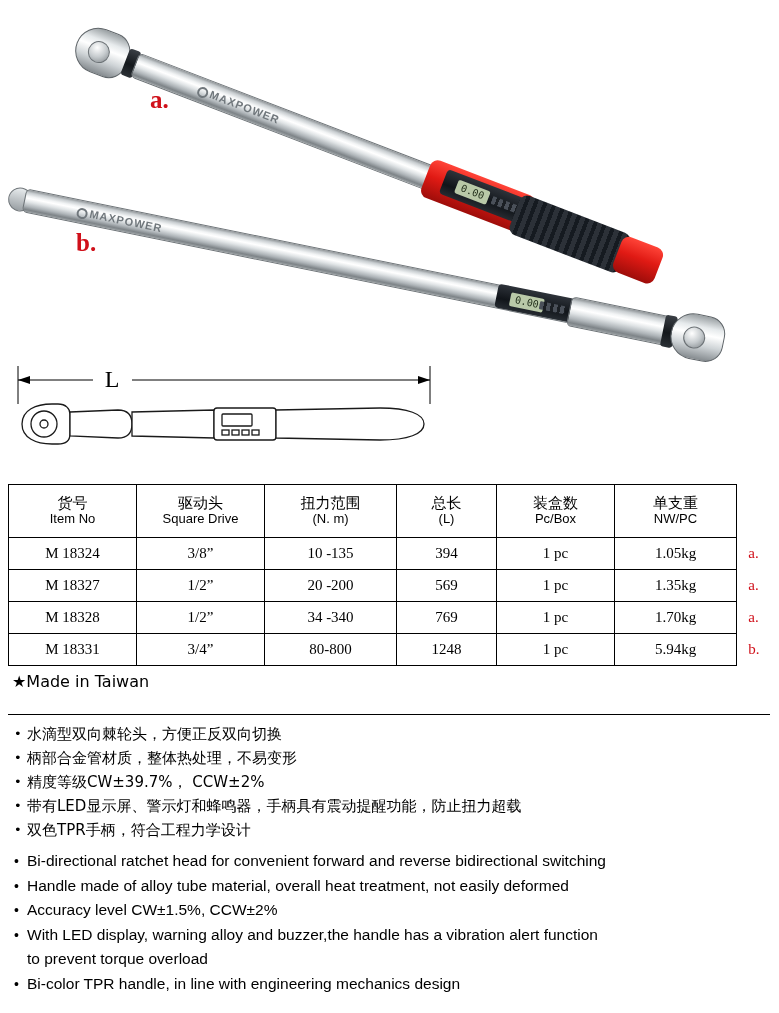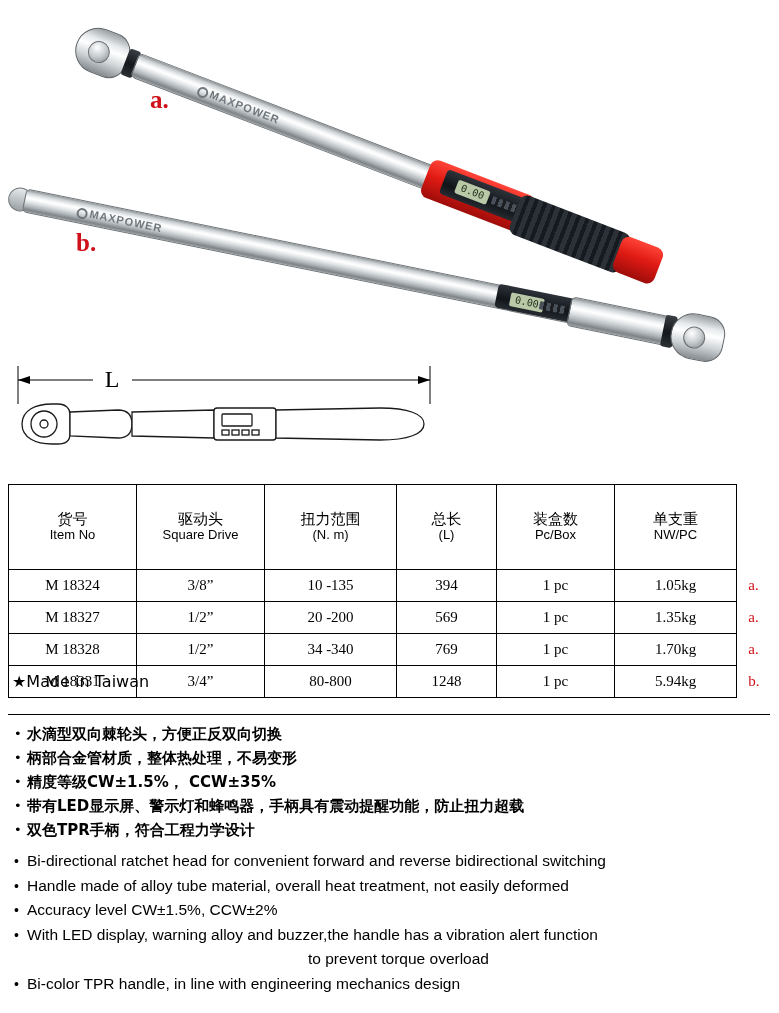--- a/index.html
+++ b/index.html
@@ -175,21 +175,21 @@
     border-collapse: collapse;
     table-layout: fixed;
   }
   #spec-table td, #spec-table th {
     border: 1px solid #000000;
     text-align: center;
     font-weight: normal;
   }
   #spec-table thead th {
     height: 48px;
-    padding: 18px 0;
+    padding: 2px 0;
     line-height: 1.15;
   }
   .th-cn {
     display: block;
     font-size: 15px;
     font-family: "DejaVu Sans", sans-serif;
   }
   .th-en {
     display: block;
     font-size: 13px;
@@ -252,22 +252,22 @@
     letter-spacing: 0px;
   }
   .feat-cn .bullet { font-size: 13px; line-height: 24px; }
   .feat-en {
     font-family: "Liberation Sans", sans-serif;
     font-size: 15.5px;
     line-height: 24.5px;
   }
   .feat-en .bullet { font-size: 14px; line-height: 24.5px; }
   .feat-en .txt { flex: 1; }
-  .feat-cn .txt { flex: 1; font-weight: bold; }
-  .indent-continued { padding-left: 13px; text-align: center; }
+  .feat-cn .txt { flex: 1; }
+  .indent-continued { padding-left: 13px; }
   #features-en { margin-top: 7px; }
 </style>
 </head>
 <body>
 
 <div id="product-images">
 
   <div id="wrench-a">
     <div class="head" style="left:0px; top:14px;">
       <span class="square-drive"></span>
@@ -424,21 +424,21 @@
     <div class="feat feat-cn">
       <span class="bullet">•</span>
       <span class="txt">水滴型双向棘轮头，方便正反双向切换</span>
     </div>
     <div class="feat feat-cn">
       <span class="bullet">•</span>
       <span class="txt">柄部合金管材质，整体热处理，不易变形</span>
     </div>
     <div class="feat feat-cn">
       <span class="bullet">•</span>
-      <span class="txt">精度等级CW±1.5%， CCW±35%</span>
+      <span class="txt">精度等级CW±39.7%， CCW±2%</span>
     </div>
     <div class="feat feat-cn">
       <span class="bullet">•</span>
       <span class="txt">带有LED显示屏、警示灯和蜂鸣器，手柄具有震动提醒功能，防止扭力超载</span>
     </div>
     <div class="feat feat-cn">
       <span class="bullet">•</span>
       <span class="txt">双色TPR手柄，符合工程力学设计</span>
     </div>
   </div>

